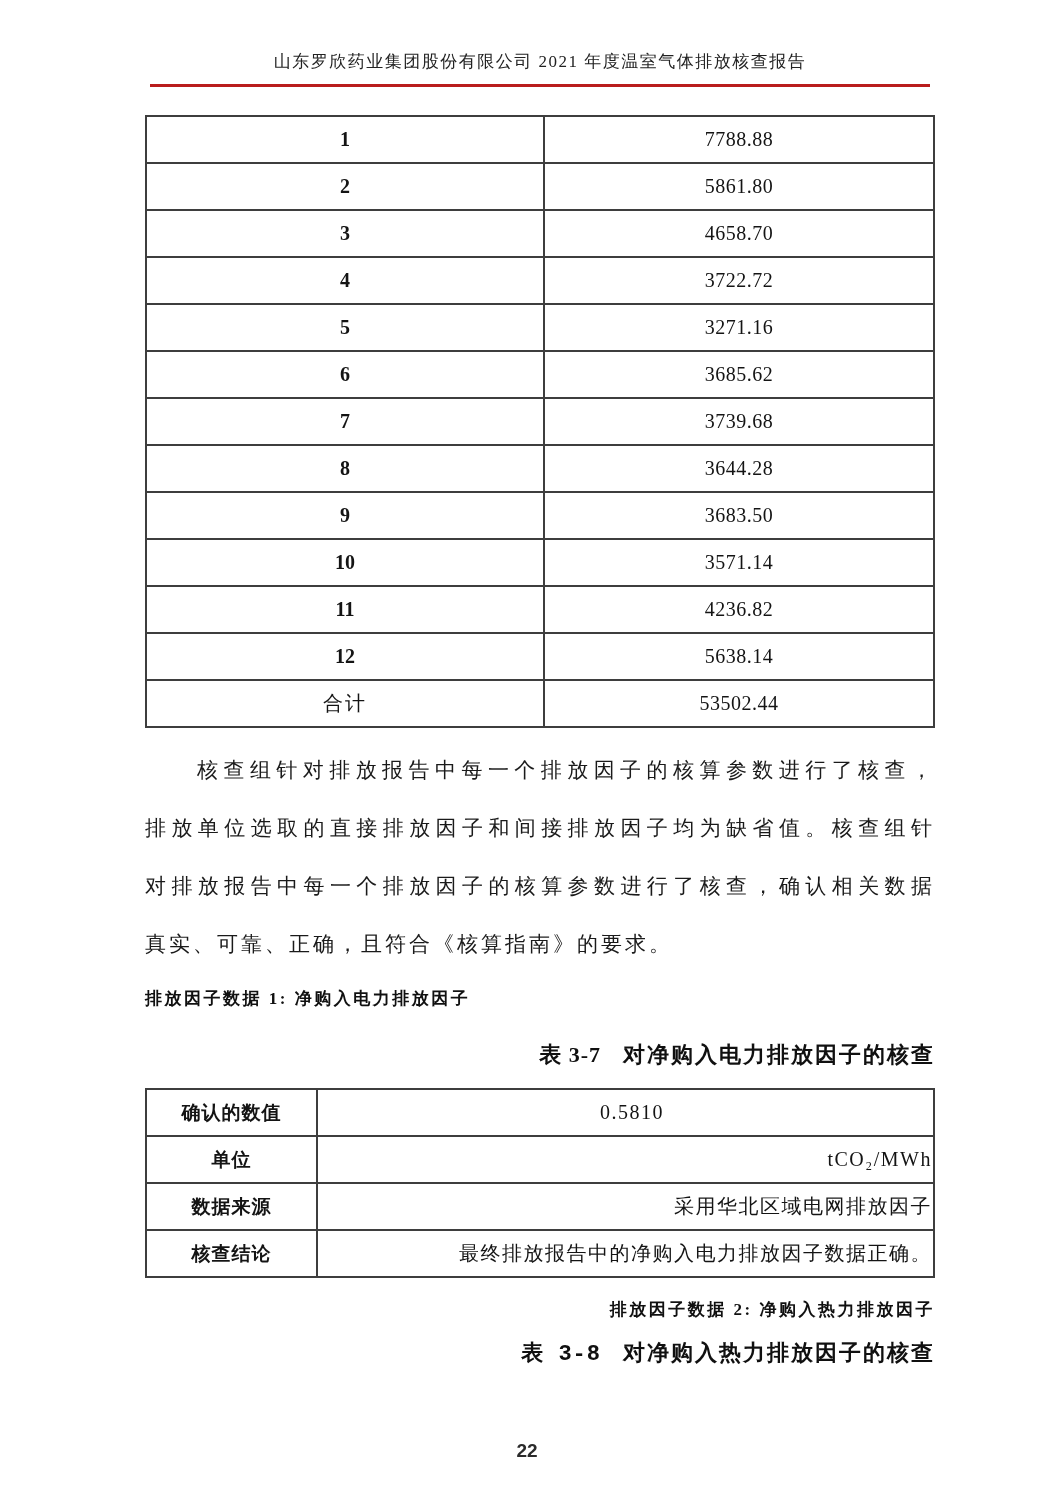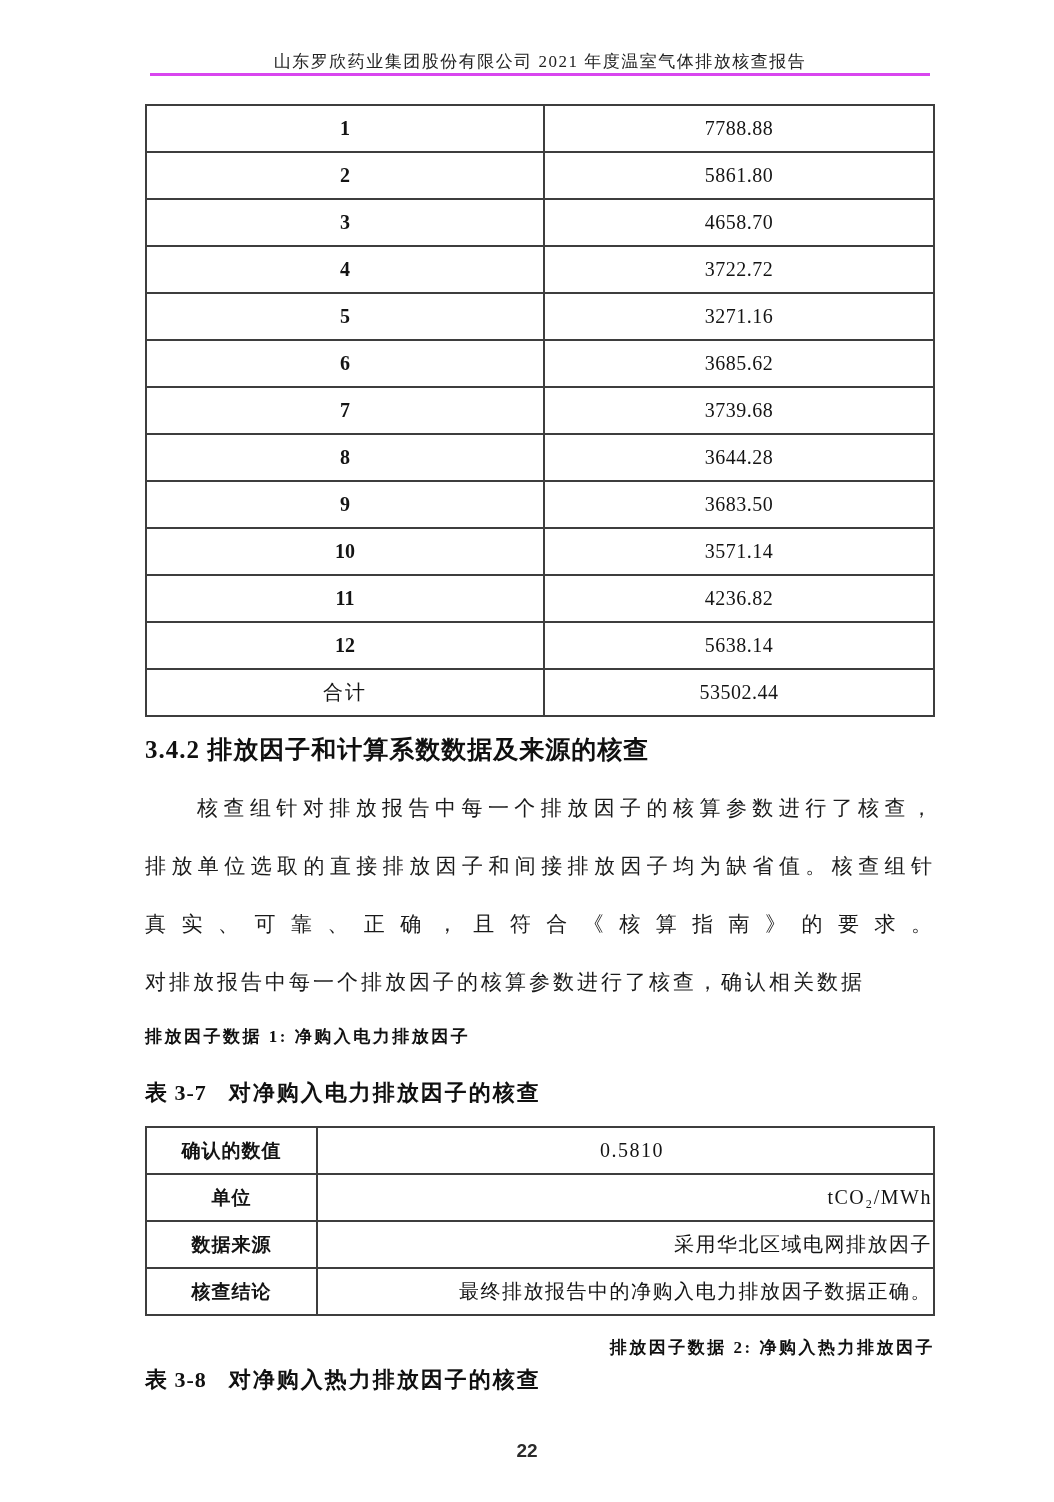--- a/index.html
+++ b/index.html
@@ -10,21 +10,22 @@
     font-family: "Liberation Serif", "DejaVu Serif", serif;
     position: relative;
     overflow: hidden;
   }
   .content { padding: 0 119px 0 145px; }
 
   
   .doc-header {
     margin: 0 5px;
     padding-top: 50px;
-    border-bottom: 3px solid #d946ef;
+    padding-bottom: 11px;
+    border-bottom: 3px solid #b91c1c;
   }
   .doc-header-title {
     text-align: center;
     font-size: 17px;
     letter-spacing: 1.5px;
     color: #222;
   }
 
   
   table { border-collapse: collapse; width: 100%; table-layout: fixed; }
@@ -72,21 +73,21 @@
 
   .sub-heading {
     margin-top: 14px;
     font-size: 17px;
     font-weight: bold;
     letter-spacing: 2.5px;
     color: #101010;
   }
   .table-caption {
     margin-top: 30px;
-    text-align: left;
+    text-align: right;
     font-size: 22px;
     font-weight: bold;
     color: #101010;
   }
   .table-caption .caption-num { letter-spacing: 1px; }
   .table-caption .caption-title { margin-left: 22px; letter-spacing: 2px; }
 
   
   .check-table { margin-top: 18px; }
   .check-table .label-cell {
@@ -101,21 +102,21 @@
     letter-spacing: 1.5px;
     padding-left: 12px;
     text-align: right;
   }
   .check-table tr:first-of-type .value-cell {
     text-align: center;
     padding-left: 14px;
   }
 
   .factor2-block .sub-heading { margin-top: 20px; text-align: right; }
-  .factor2-block .table-caption { margin-top: 6px; }
+  .factor2-block .table-caption { margin-top: 17px; font-family: Liberation Mono, monospace; }
 
   
   .page-footer {
     position: absolute;
     left: 0; bottom: 40px;
     width: 100%;
     text-align: center;
     font-family: "Liberation Sans", "DejaVu Sans", sans-serif;
     font-size: 19px;
     font-weight: bold;
@@ -195,27 +196,26 @@
         </tr>
 
         <tr>
           <td class="label-cell">合计</td>
           <td class="value-cell">53502.44</td>
         </tr>
 
     </tbody>
   </table>
 
-  <div class="section-heading">3.4.2 排放因子和计算系数数据及来源的核查</div>
 
   <div class="paragraph">
     <div class="para-line">核查组针对排放报告中每一个排放因子的核算参数进行了核查，</div>
     <div class="para-line">排放单位选取的直接排放因子和间接排放因子均为缺省值。核查组针</div>
+    <div class="para-line">对排放报告中每一个排放因子的核算参数进行了核查，确认相关数据</div>
     <div class="para-line">真实、可靠、正确，且符合《核算指南》的要求。</div>
-    <div class="para-line">对排放报告中每一个排放因子的核算参数进行了核查，确认相关数据</div>
   </div>
 
   <div class="sub-heading">排放因子数据 1:  净购入电力排放因子</div>
 
   <div class="table-caption">
     <span class="caption-num">表 3-7</span><span class="caption-title">对净购入电力排放因子的核查</span>
   </div>
 
   <table class="check-table">
     <tbody>

